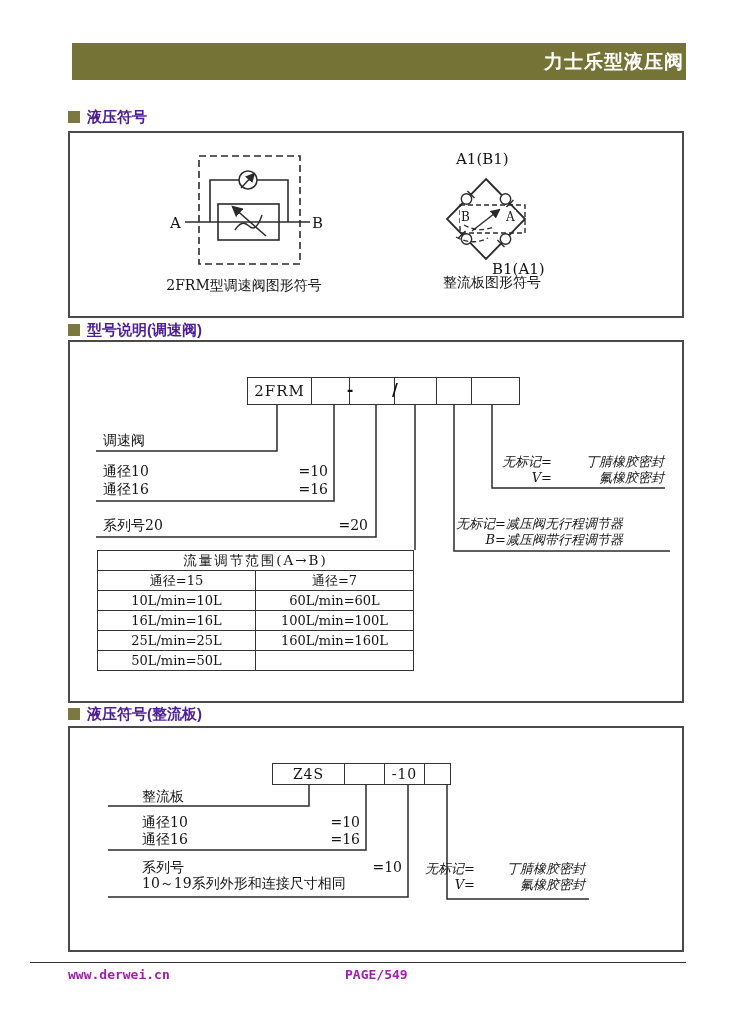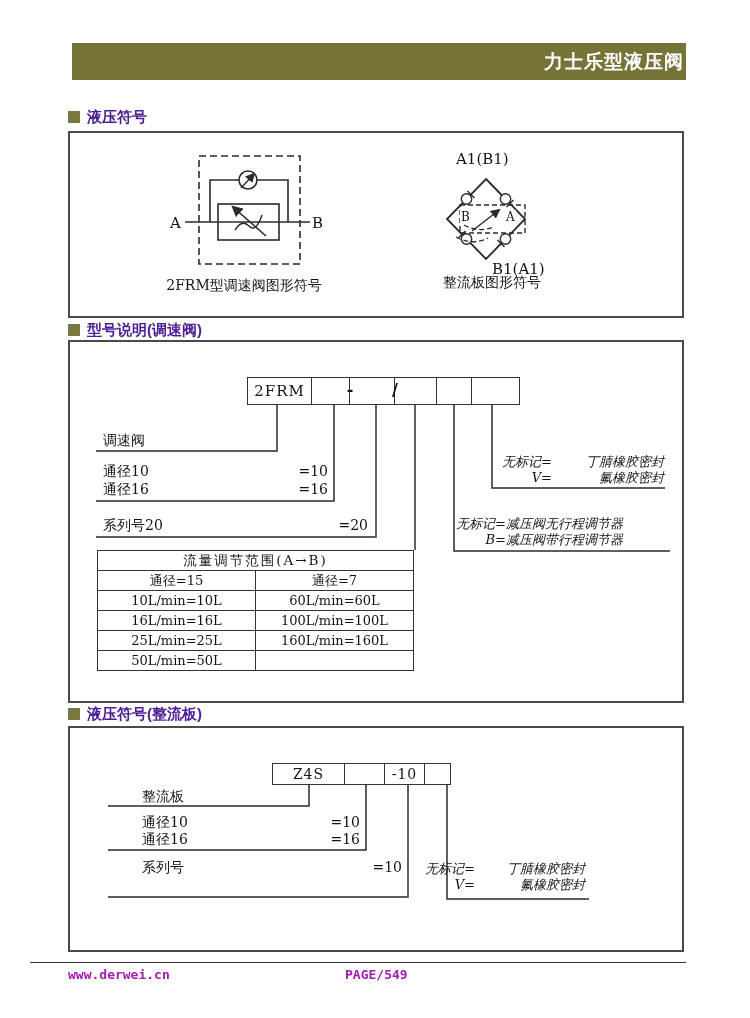--- a/index.html
+++ b/index.html
@@ -224,20 +224,21 @@
       <div class="code-cell" style="width:26px;"></div>
     </div>
 
     <span class="abs co" style="left:72px;top:60px;font-family:Liberation Serif, serif;">整流板</span>
     <span class="abs co" style="left:72px;top:86px;">通径10</span>
     <span class="abs co rt" style="left:232px;top:86px;width:58px;">=10</span>
     <span class="abs co" style="left:72px;top:103px;">通径16</span>
     <span class="abs co rt" style="left:232px;top:103px;width:58px;">=16</span>
     <span class="abs co" style="left:72px;top:131px;">系列号</span>
     <span class="abs co rt" style="left:274px;top:131px;width:58px;">=10</span>
+    <span class="abs co" style="left:72px;top:147px;">10～19系列外形和连接尺寸相同</span>
 
     <div class="abs kv-rows" style="left:335px;top:133px;">
       <div class="row">
         <span class="k" style="width:70px;">无标记=</span>
         <span class="v" style="width:110px;">丁腈橡胶密封</span>
       </div>
       <div class="row">
         <span class="k" style="width:70px;">V=</span>
         <span class="v" style="width:110px;">氟橡胶密封</span>
       </div>

